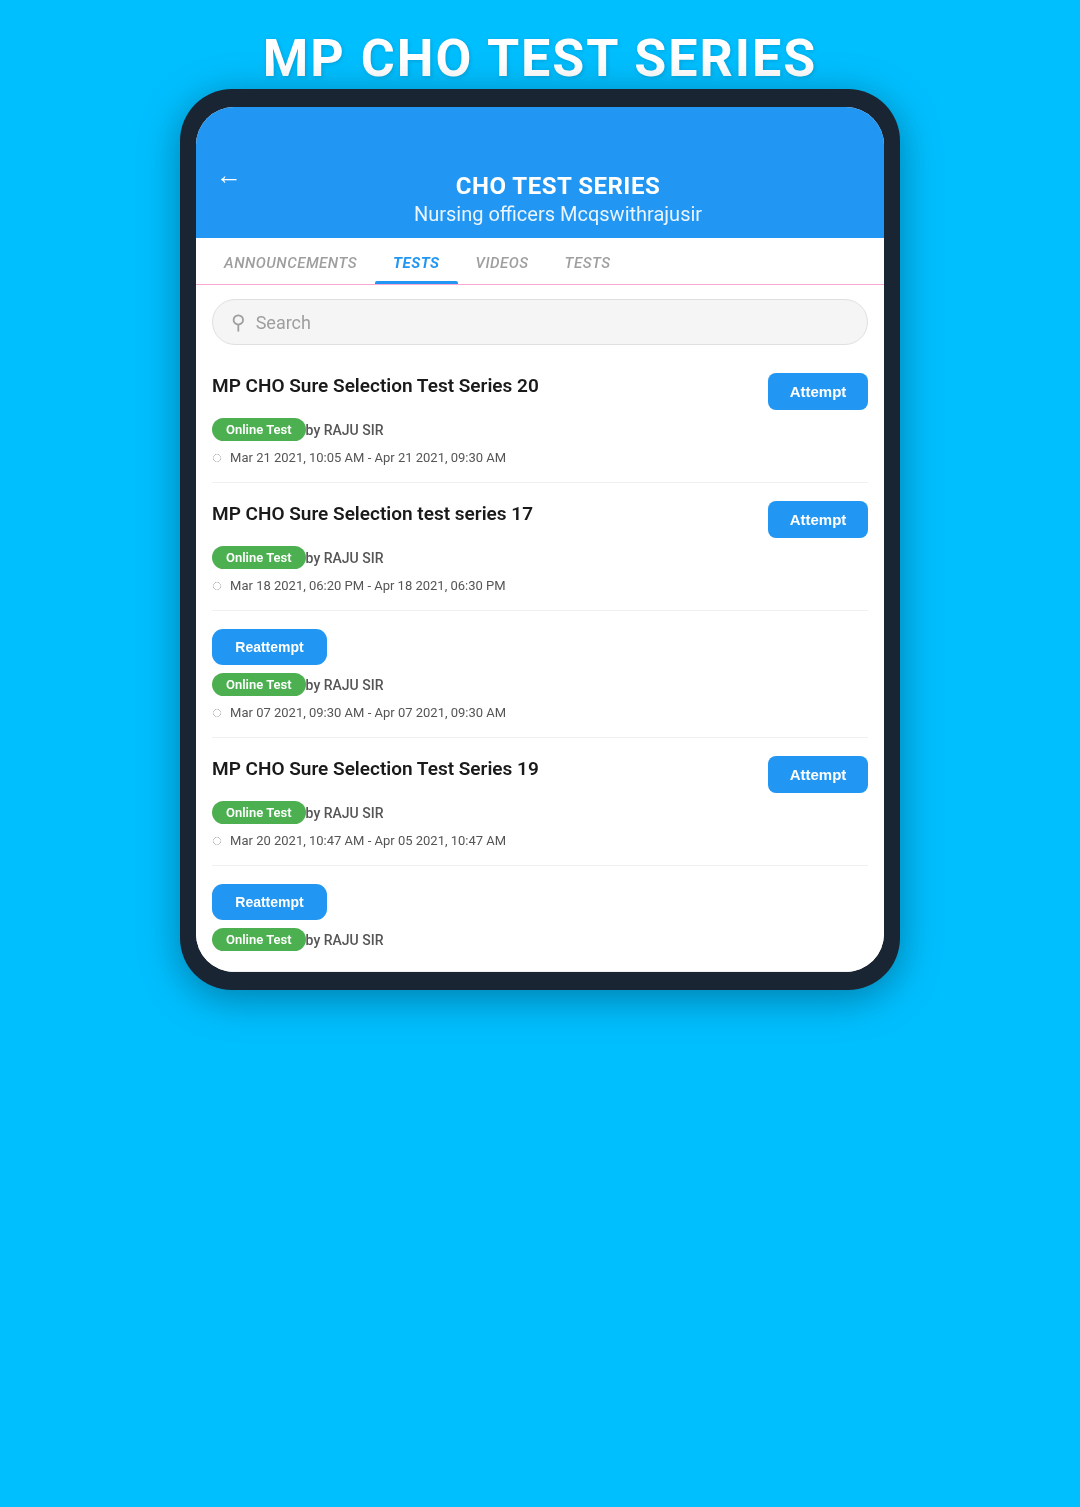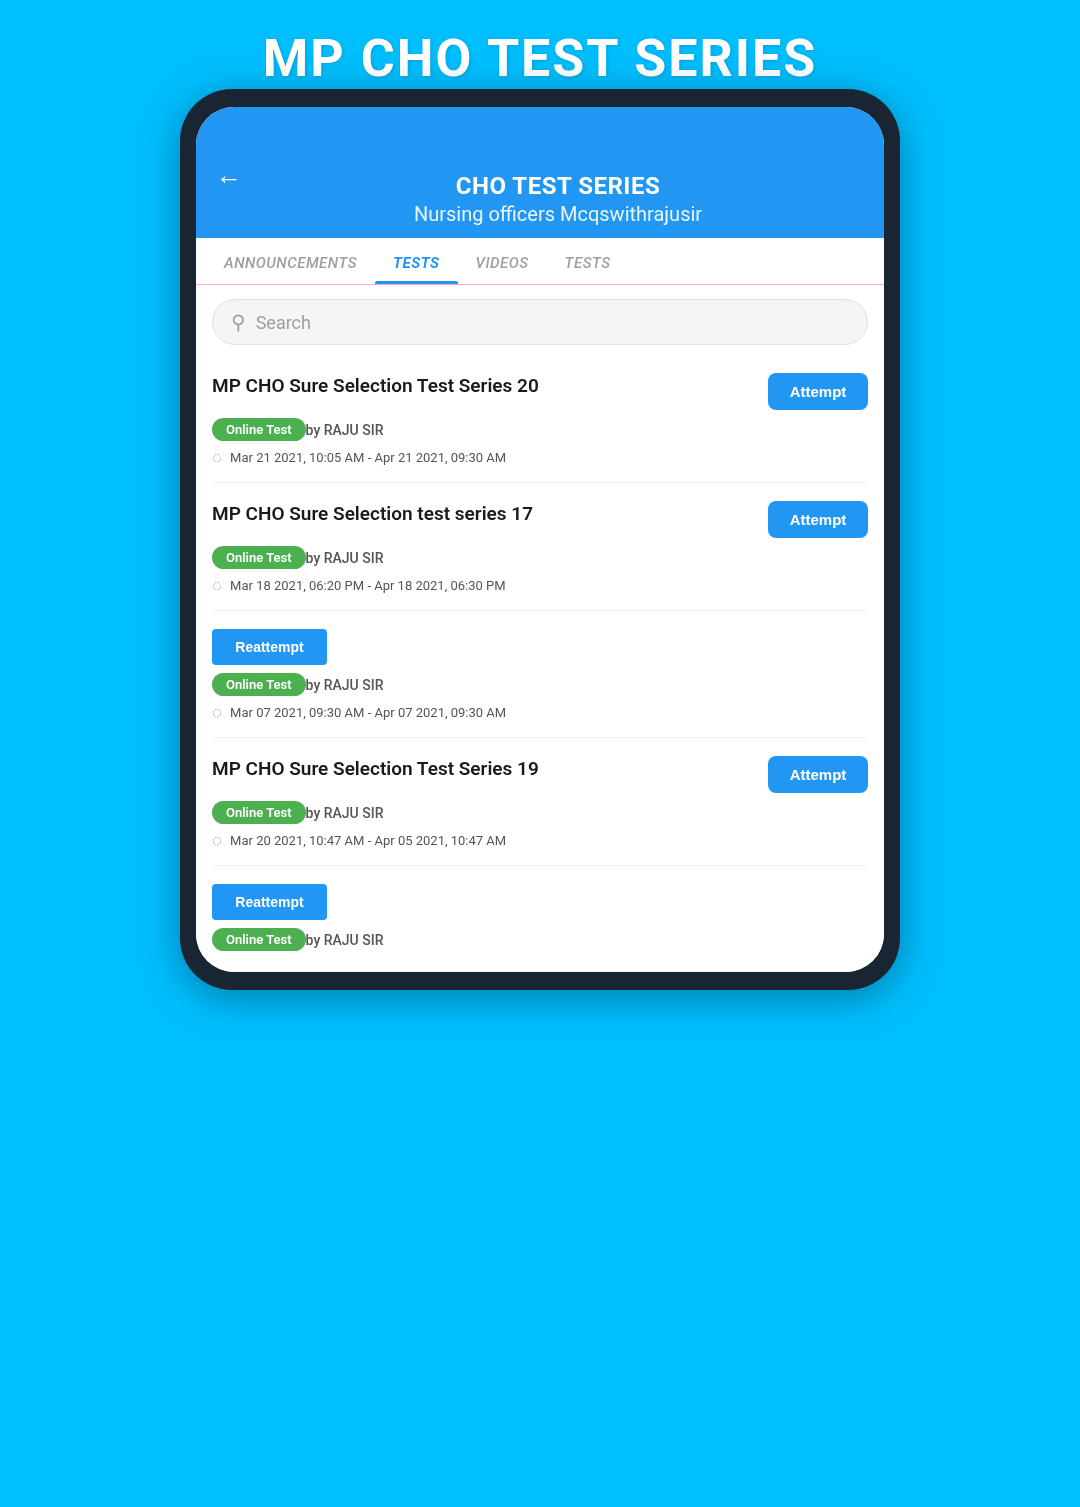--- a/index.html
+++ b/index.html
@@ -173,21 +173,21 @@
       cursor: pointer;
       white-space: nowrap;
       min-width: 100px;
       text-align: center;
     }
 
     .reattempt-btn {
       background: #2196F3;
       color: white;
       border: none;
-      border-radius: 4px;
+      border-radius: 11px;
       padding: 10px 4px;
       font-size: 14px;
       font-weight: 600;
       cursor: pointer;
       white-space: nowrap;
       min-width: 115px;
       text-align: center;
     }
 
     .test-meta {

